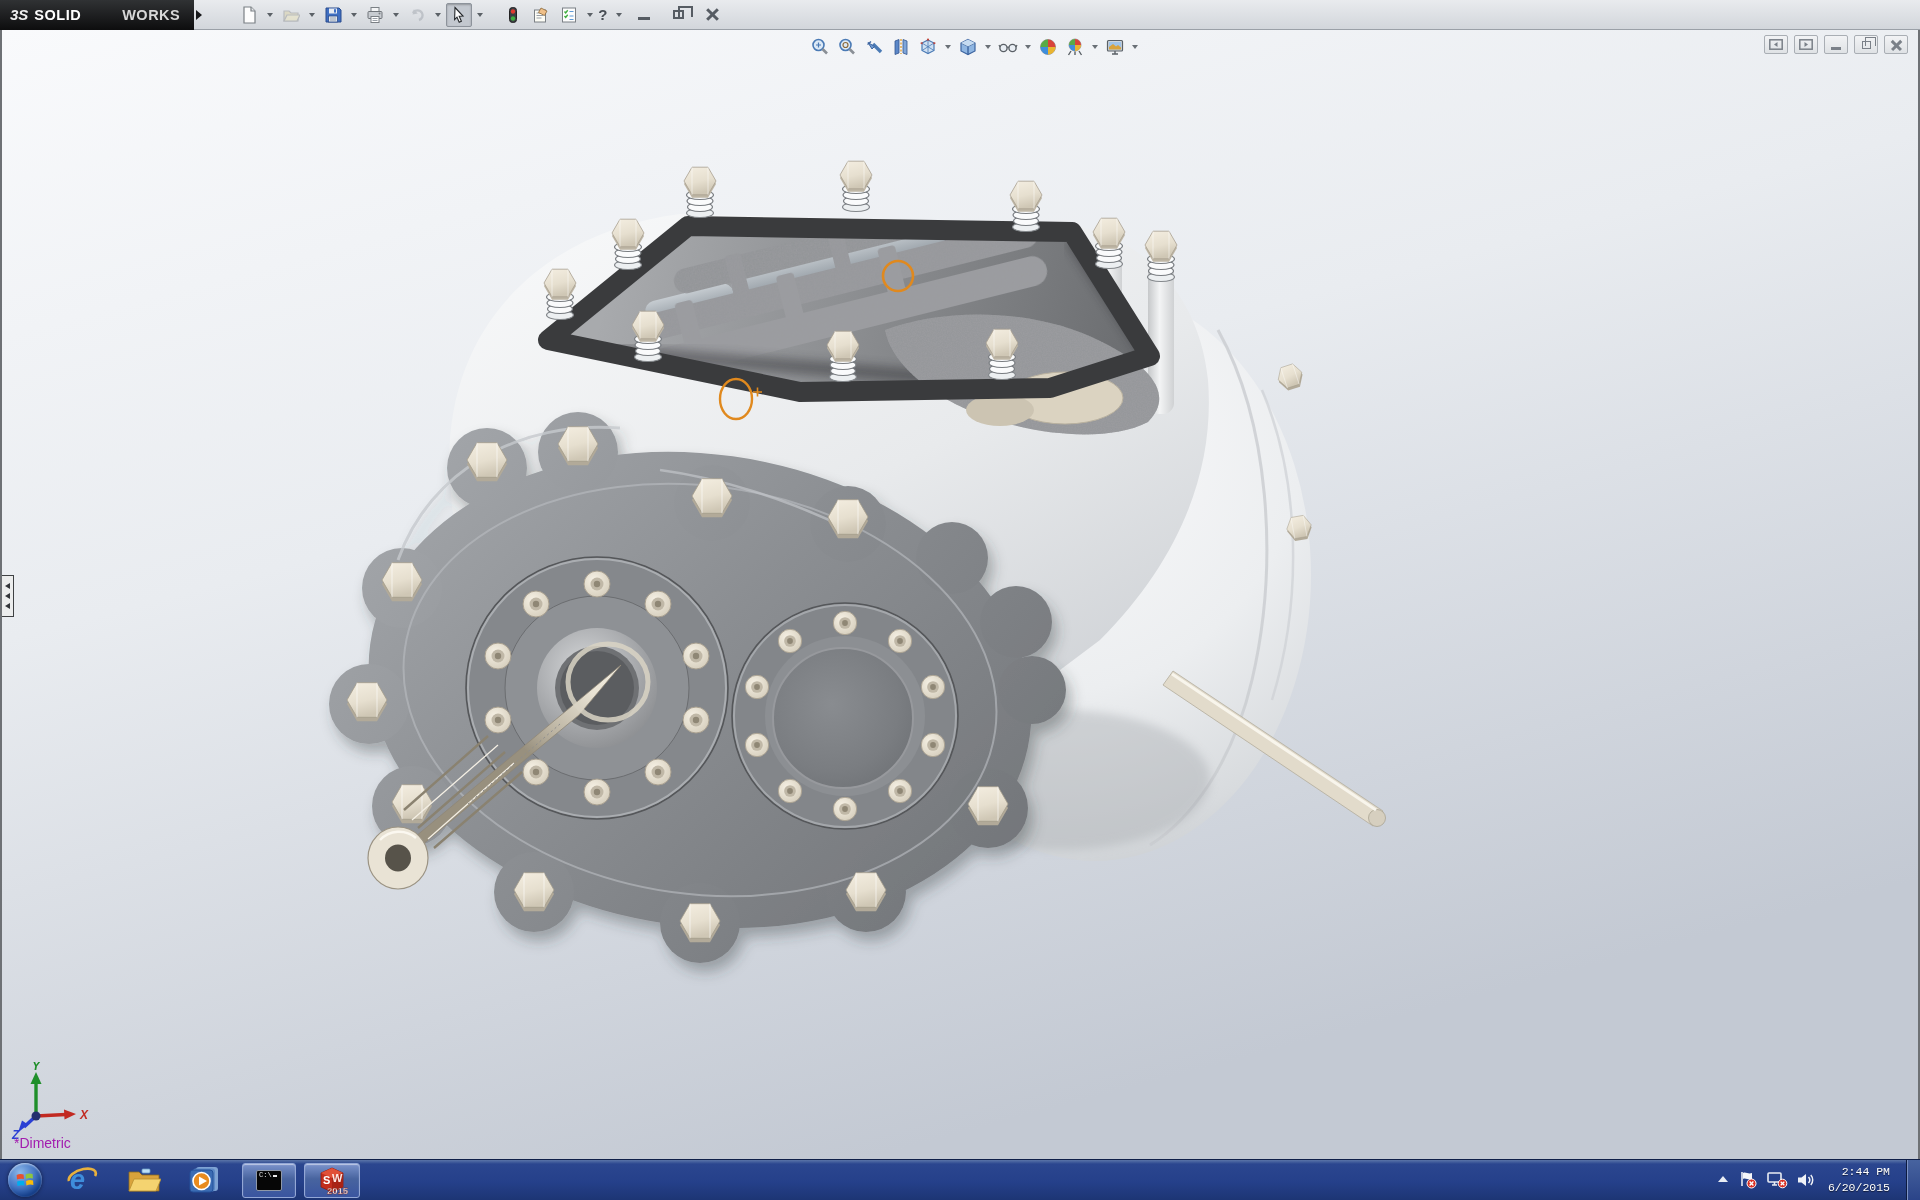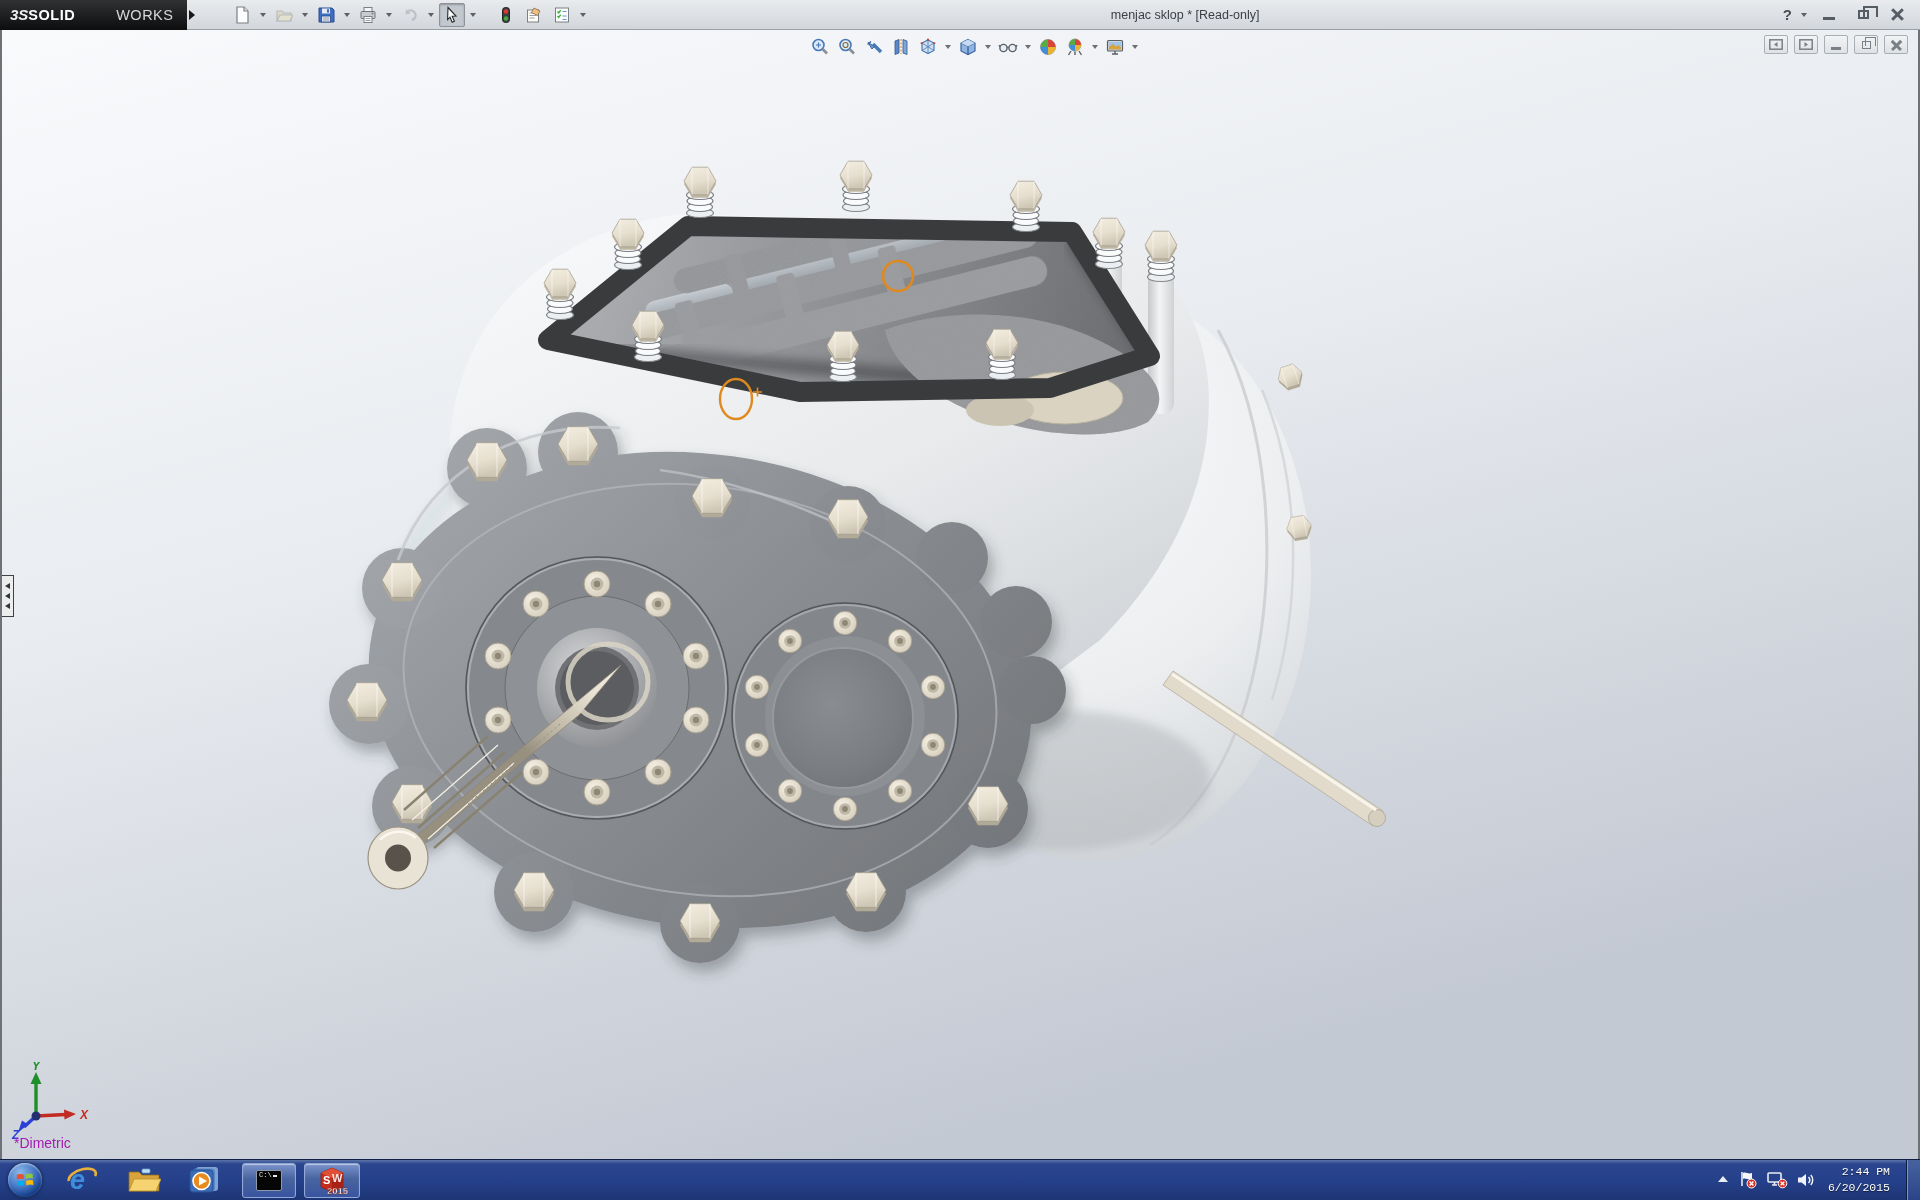--- a/index.html
+++ b/index.html
@@ -4,24 +4,24 @@
 <style>
   html,body{margin:0;padding:0;width:1920px;height:1200px;overflow:hidden;
     font-family:"Liberation Sans","DejaVu Sans",sans-serif;background:#d4d8dd;}
   *{box-sizing:border-box;}
 
   
   .titlebar{position:absolute;top:0;left:0;width:1920px;height:30px;
     background:linear-gradient(#e9ebee,#d2d6db);border-bottom:1px solid #9aa0a7;
     display:flex;align-items:center;}
   .logo{height:30px;background:linear-gradient(#303234,#0d0d0e);color:#fff;
-    display:flex;align-items:center;padding:0 14px 0 10px;}
+    display:flex;align-items:center;padding:0 14px 0 10px;gap:6px;}
   .logo-mark{font-style:italic;font-weight:bold;font-size:15px;color:#f0f0f0;}
   .logo-brand{font-size:14.5px;font-weight:bold;letter-spacing:.5px;color:#fff;}
-  .logo-brand span{font-weight:normal;color:#d8d8d8;padding-left:41px;}
+  .logo-brand span{font-weight:bold;color:#d8d8d8;padding-left:41px;}
   .logo-flyout{width:0;height:0;border-left:6px solid #17181a;border-top:5px solid transparent;
     border-bottom:5px solid transparent;margin-left:2px;}
   .tb-tools{display:flex;align-items:center;margin-left:34px;gap:2px;}
   .tbtn{width:26px;height:24px;display:flex;align-items:center;justify-content:center;border:1px solid transparent;border-radius:2px;}
   .tbtn.pressed{background:#c3c8cf;border:1px solid #8d939b;box-shadow:inset 0 1px 2px rgba(0,0,0,.25);}
   .tbtn.disabled{opacity:.45;}
   .ddcaret{width:12px;height:24px;display:flex;align-items:center;justify-content:center;}
   .ddcaret:after{content:"";width:0;height:0;border-top:4px solid #5b6167;
     border-left:3.5px solid transparent;border-right:3.5px solid transparent;}
   .tb-gap{width:10px;}
@@ -169,21 +169,20 @@
       <svg width="18" height="18" viewBox="0 0 18 18">
         <rect x="2.5" y="2" width="13" height="14" fill="#fdfdfd" stroke="#7b8085"></rect>
         <path d="M4.5 5.5 l1.2 1.4 2 -2.6" stroke="#3fae3f" stroke-width="1.4" fill="none"></path>
         <path d="M4.5 10 l1.2 1.4 2 -2.6" stroke="#3fae3f" stroke-width="1.4" fill="none"></path>
         <path d="M9.5 5.5 h4 M9.5 10 h4 M9.5 13.5 h4" stroke="#5f9bd8" stroke-width="1.2"></path>
       </svg>
     </div>
     <div class="ddcaret"></div>
   </div>
 
-  <div class="tb-title">menjac sklop * [Read-only]</div>
 
   <div class="winbtns">
     <div class="helpbtn">?</div>
     <div class="ddcaret"></div>
     <div class="wb">
         <div class="glyph-min"></div>
       </div>
     <div class="wb">
         <div class="glyph-restore"></div>
       </div>

